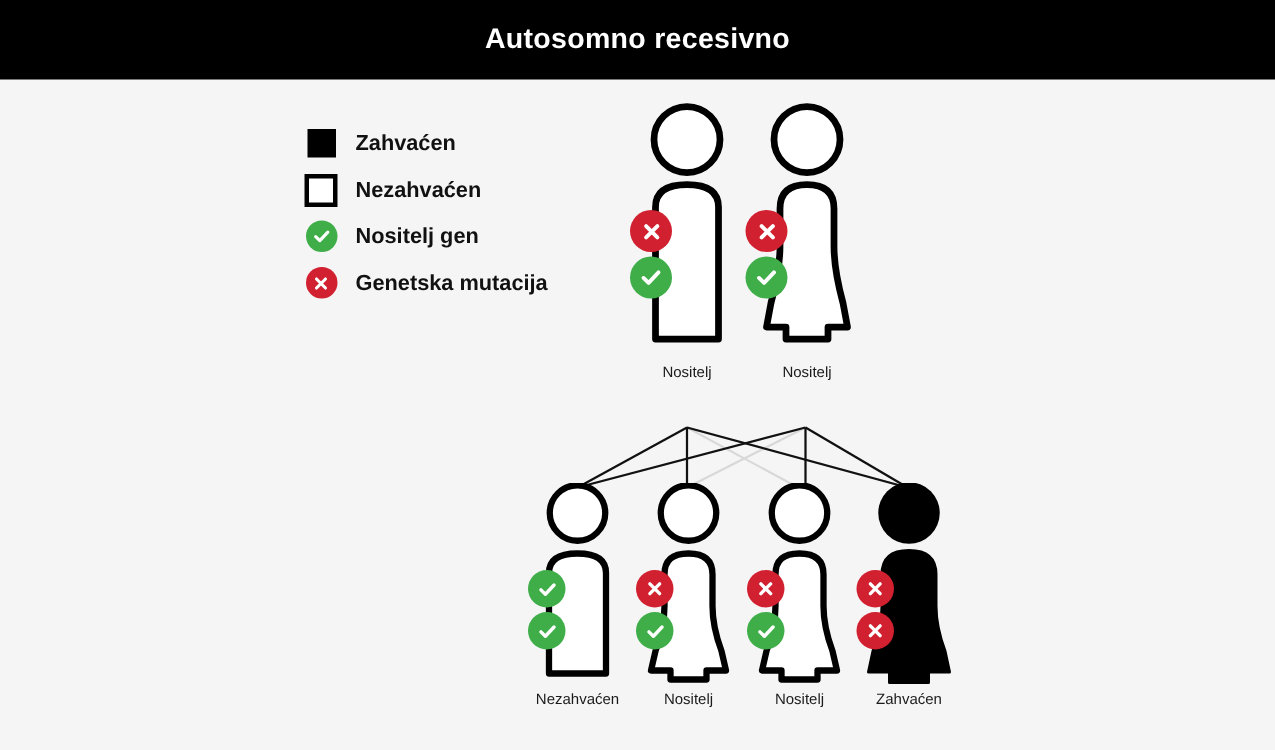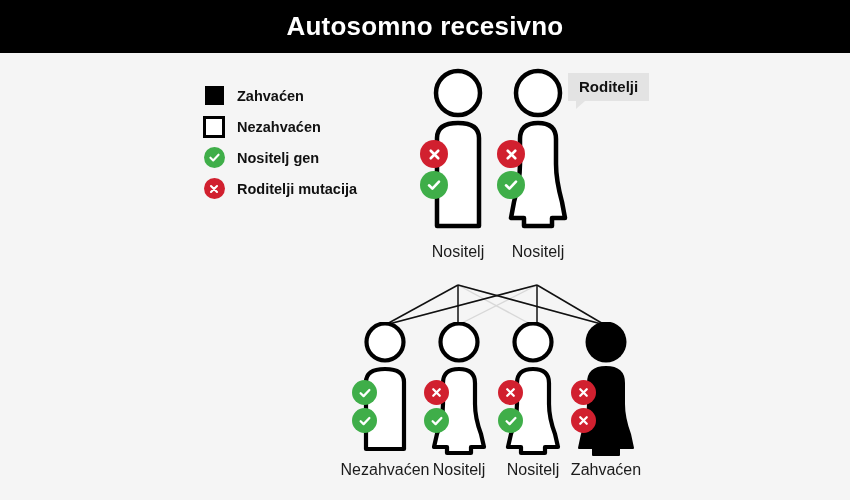--- a/index.html
+++ b/index.html
@@ -29,21 +29,21 @@
     background: #000000;
   }
   #page-title {
     position: absolute;
     left: 0; top: 0;
     width: 850px;
     height: 53px;
     line-height: 53px;
     text-align: center;
     color: #ffffff;
-    font-size: 26px;
+    font-size: 19px;
     font-weight: bold;
     letter-spacing: 0.2px;
     white-space: nowrap;
   }
 
   
   #legend {
     position: absolute;
     left: 203px;
     top: 80px;
@@ -103,21 +103,21 @@
 
   
   .person {
     position: absolute;
   }
   .person-svg { display: block; }
   .person-label {
     position: absolute;
     left: 50%;
     transform: translateX(-50%);
-    font-size: 16px;
+    font-size: 10px;
     color: #1b1b1b;
     white-space: nowrap;
     text-align: center;
   }
   .marks {
     position: absolute;
     display: flex;
     flex-direction: column;
     gap: 3px;
   }
@@ -187,21 +187,21 @@
     </div>
 
     <div class="legend-row">
       <span class="legend-swatch">
         <span class="badge" style="width:21px;height:21px;background:#d1202f;">
           <svg width="12" height="12" viewBox="0 0 16 16" aria-hidden="true">
             <path d="M4 4 L12 12 M12 4 L4 12" fill="none" stroke="#ffffff" stroke-width="2.8" stroke-linecap="round"></path>
           </svg>
         </span>
       </span>
-      <span class="legend-label">Roditelji mutacija</span>
+      <span class="legend-label">Genetska mutacija</span>
     </div>
 
   </div>
 
   <svg id="pedigree" viewBox="0 0 850 500">
 
     <g stroke="#d8d8d8" stroke-width="1.4" fill="none">
       <line x1="458" y1="285" x2="605" y2="325"></line>
       <line x1="537" y1="285" x2="385" y2="325"></line>
       <line x1="458" y1="285" x2="532" y2="325"></line>
@@ -251,21 +251,20 @@
       </span>
       <span class="badge" style="width:28px;height:28px;background:#3fae49;">
         <svg width="16" height="16" viewBox="0 0 16 16">
             <path d="M3 8.3 L6.4 11.6 L13 4.6" fill="none" stroke="#fff" stroke-width="2.6" stroke-linecap="round" stroke-linejoin="round"></path>
           </svg>
       </span>
     </div>
     <div class="person-label" style="top:175px;">Nositelj</div>
   </div>
 
-  <div class="bubble tail-bl" style="left:568px; top:73px;">Roditelji</div>
 
 
   <div class="person" style="left:352px; top:322px; width:66px; height:160px;">
     <svg class="person-svg" width="66" height="135" viewBox="0 0 66 135">
       <circle cx="33" cy="20" r="18.5" fill="#ffffff" stroke="#000000" stroke-width="4.2"></circle>
       <path d="M14 127 L14 60 Q14 47 33 47 Q52 47 52 60 L52 127 Z" fill="#ffffff" stroke="#000000" stroke-width="4.2" stroke-linejoin="round"></path>
     </svg>
     <div class="marks" style="left:0px; top:58px;">
       <span class="badge" style="width:25px;height:25px;background:#3fae49;">
         <svg width="14" height="14" viewBox="0 0 16 16">

